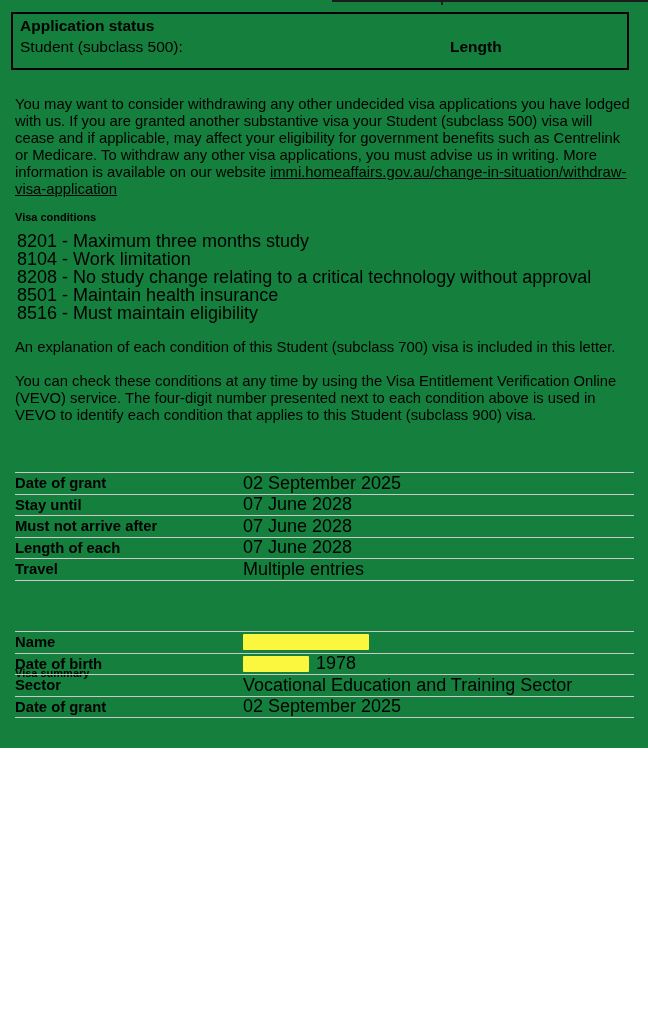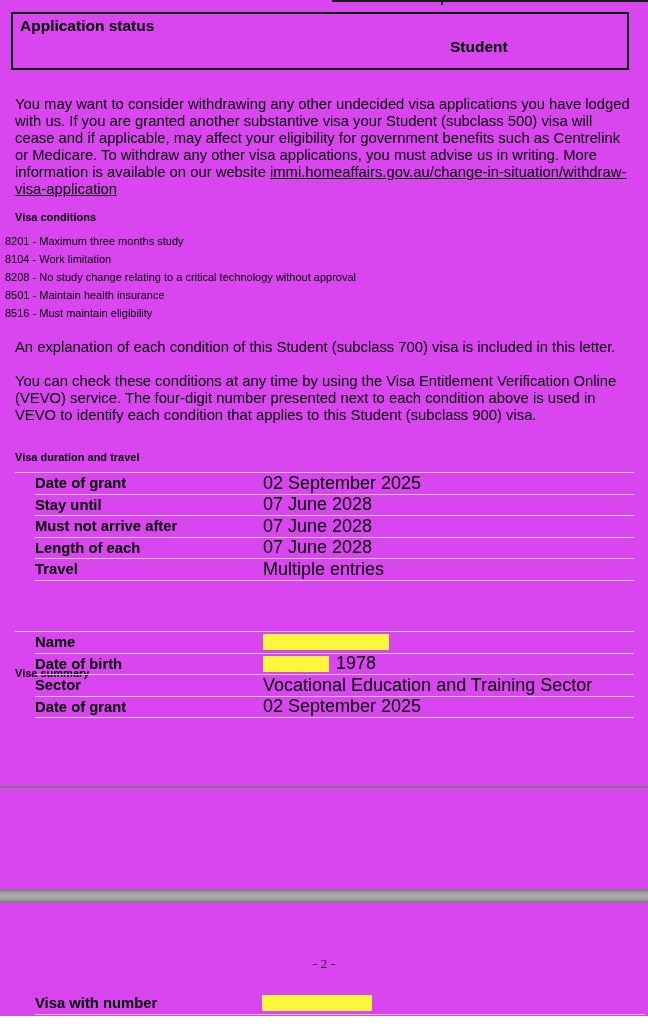--- a/index.html
+++ b/index.html
@@ -1,18 +1,18 @@
 <!DOCTYPE html>
 <html><head>
 <meta charset="utf-8">
 <style>
   * { margin:0; padding:0; box-sizing:border-box; }
   html,body { background:#fff; }
   .page {
-    position:relative; width:648px; height:1016px; background:#d946ef;
+    position:relative; width:648px; height:748px; background:#15803d;
     font-family:"Liberation Sans", sans-serif; color:#000; overflow:hidden;
   }
   
   .top-partial-line { position:absolute; top:0; left:332px; right:0; height:2px; background:#1c1c1c; }
   .top-partial-tick { position:absolute; top:0; left:441px; width:2px; height:5px; background:#1c1c1c; }
 
   
   .status-box { position:absolute; left:11px; top:12px; width:618px; height:58px;
     border:2px solid #000; padding:2px 7px; }
   .status-title { font-weight:bold; font-size:15.5px; line-height:20px; }
@@ -21,32 +21,32 @@
 
   .textblock { position:absolute; left:15px; width:618px; font-size:14.8px; line-height:17px; }
   .p-withdraw { top:96px; }
   .link { text-decoration:underline; overflow-wrap:anywhere; }
 
   .section-heading { position:absolute; left:15px; font-size:11px; font-weight:bold; line-height:20px; }
   .h-conditions { top:207px; }
   .h-duration { top:447px; }
   .h-summary { top:627px;margin-top:36px; }
 
-  .conditions-list { position:absolute; left:5px; top:232px; width:618px;
-    list-style:none; font-size:11px; line-height:18px; }
+  .conditions-list { position:absolute; left:17px; top:232px; width:618px;
+    list-style:none; font-size:18px; line-height:18px; }
   .p-explanation { top:339px; }
   .p-vevo { top:373px; }
 
   .vtable { position:absolute; left:15px; width:619px; border-top:1px solid var(--line,#c9c9c9); }
   .vtable.no-top { border-top:none; }
   .t-duration { top:472px; }
   .t-summary { top:631px; }
   .t-grant { top:993px; width:630px; }
   .trow { position:relative; height:21.5px; border-bottom:1px solid var(--line,#c9c9c9);
-    display:flex; align-items:center;margin-left:20px; }
+    display:flex; align-items:center; }
   .tlabel { font-weight:bold; font-size:14.8px; }
   .tvalue { position:absolute; left:228px; display:flex; align-items:center; font-size:18px; }
   .t-grant .tvalue { left:227px; }
   .redact { display:inline-block; height:16px; background:var(--highlight,#fbf63e);
     border-radius:1px; margin-right:7px; }
 
   
   .page-edge-line { position:absolute; left:0; right:0; top:786px; height:2px; background:#787878; }
   .page-separator-bar { position:absolute; left:0; right:0; top:889px; height:14px;
     background:linear-gradient(to bottom,#767676 0%,#9a9a9a 22%,#ababab 50%,#9a9a9a 78%,#767676 100%); }
@@ -58,41 +58,41 @@
 <body>
 
 <div class="page" style="--highlight: #fbf63e; --line: #c9c9c9;">
 
   <div class="top-partial-line"></div>
   <div class="top-partial-tick"></div>
 
   <div class="status-box">
     <div class="status-title">Application status</div>
     <div class="status-row">
-      <span class="status-value">Student</span>
+      <span>Student (subclass 500):</span>
+      <span class="status-value">Length</span>
     </div>
   </div>
 
   <p class="textblock p-withdraw"><span>You may want to consider withdrawing any other undecided visa applications you have lodged with us. If you are granted another substantive visa your Student (subclass 500) visa will cease and if applicable, may affect your eligibility for government benefits such as Centrelink or Medicare. To withdraw any other visa applications, you must advise us in writing. More information is available on our website </span><span class="link">immi.homeaffairs.gov.au/change-in-situation/withdraw-visa-application</span></p>
 
   <div class="section-heading h-conditions">Visa conditions</div>
 
   <ul class="conditions-list">
       <li>8201 - Maximum three months study</li>
       <li>8104 - Work limitation</li>
       <li>8208 - No study change relating to a critical technology without approval</li>
       <li>8501 - Maintain health insurance</li>
       <li>8516 - Must maintain eligibility</li>
     </ul>
 
   <p class="textblock p-explanation">An explanation of each condition of this Student (subclass 700) visa is included in this letter.</p>
 
   <p class="textblock p-vevo">You can check these conditions at any time by using the Visa Entitlement Verification Online (VEVO) service. The four-digit number presented next to each condition above is used in VEVO to identify each condition that applies to this Student (subclass 900) visa.</p>
 
-  <div class="section-heading h-duration">Visa duration and travel</div>
 
   <div class="vtable t-duration">
       <div class="trow">
         <div class="tlabel">Date of grant</div>
         <div class="tvalue">
           <span>02 September 2025</span>
         </div>
       </div>
       <div class="trow">
         <div class="tlabel">Stay until</div>

